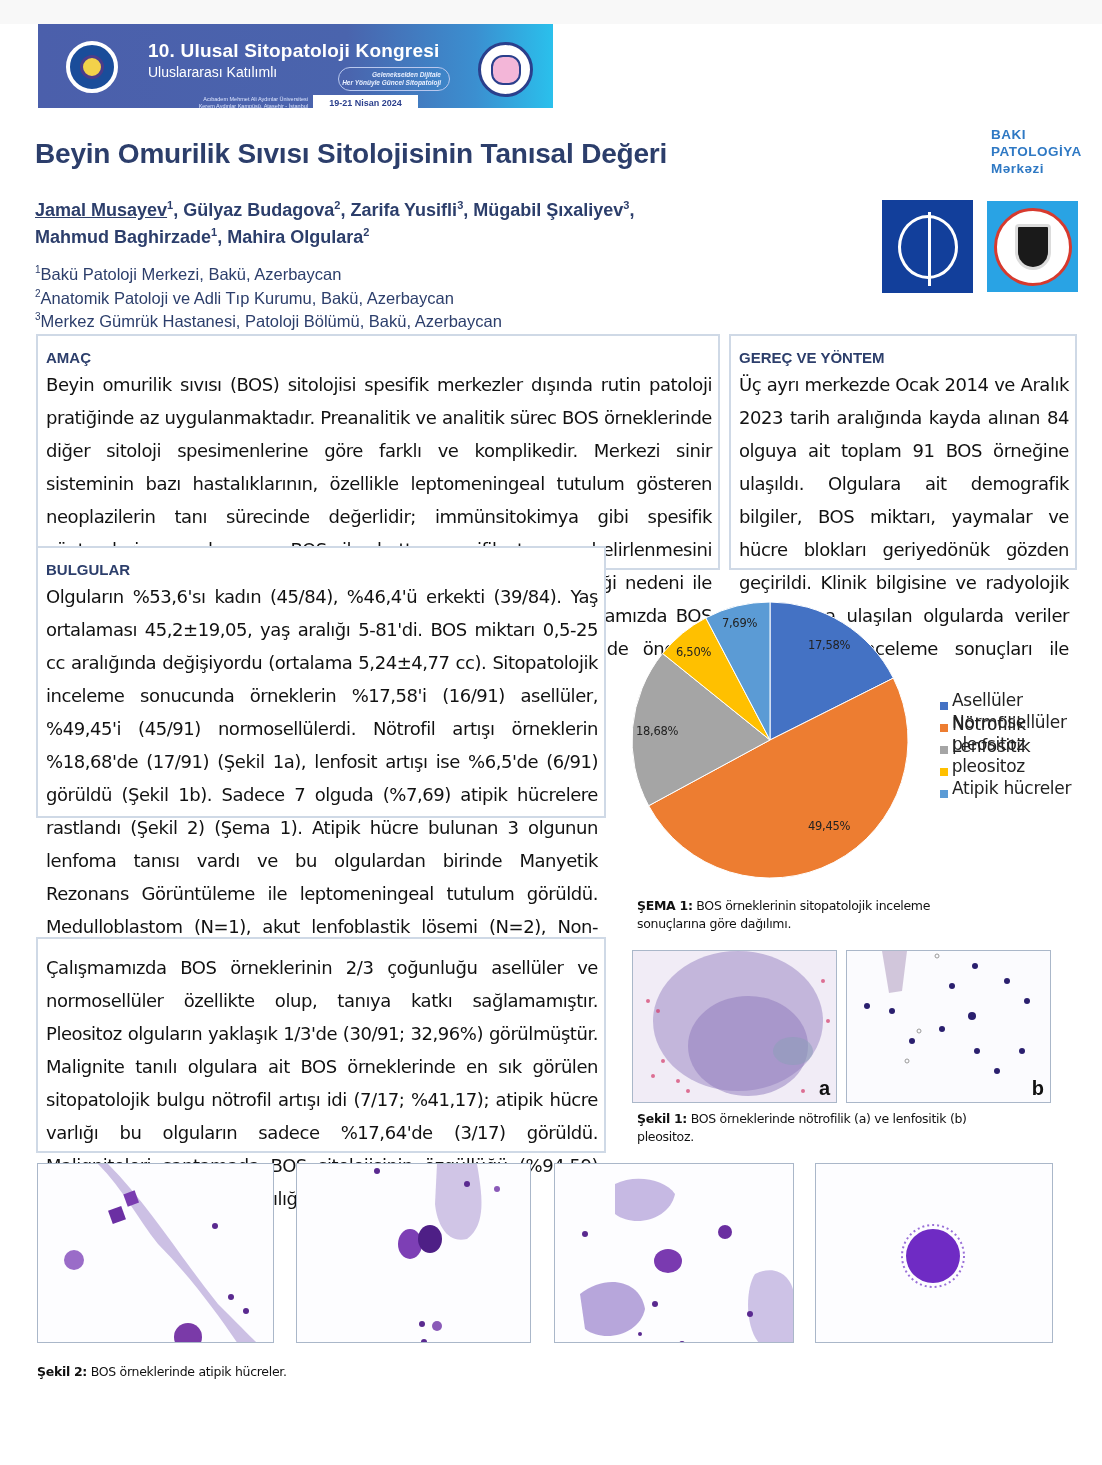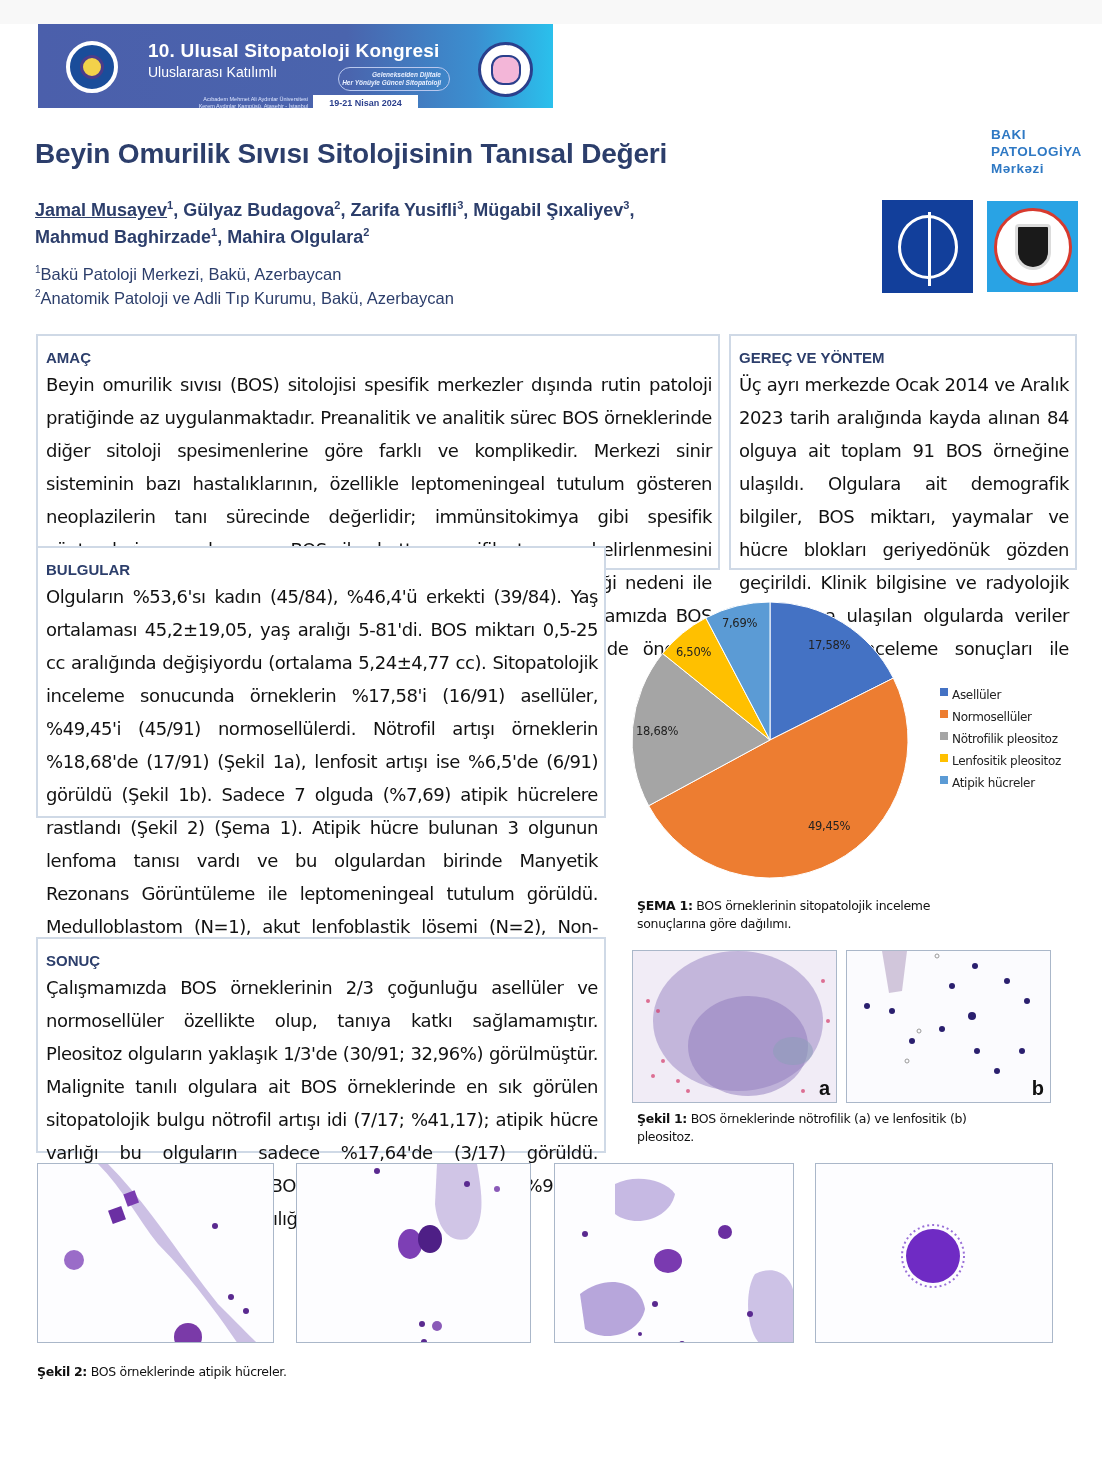--- a/index.html
+++ b/index.html
@@ -43,21 +43,21 @@
   .box h3 { font-size: 15px; font-weight: bold; color: #2c3e6b; line-height: 20px; font-family: "Liberation Sans", sans-serif; }
   .box p { font-size: 18px; line-height: 33px; text-align: justify; color: #111; font-family: "DejaVu Sans", sans-serif; letter-spacing: -0.45px; word-spacing: -0.5px; }
   #box-amac { left: 36px; top: 334px; width: 684px; height: 236px; }
   #box-gerec { left: 729px; top: 334px; width: 348px; height: 236px; }
   #box-bulgular { left: 36px; top: 546px; width: 570px; height: 272px; }
   #box-sonuc { left: 36px; top: 937px; width: 570px; height: 216px; }
 
   .pie-wrap { position: absolute; left: 630px; top: 600px; width: 280px; height: 280px; }
   .pie-label { position: absolute; font-size: 11.5px; color: #222; font-family: "DejaVu Sans", sans-serif; letter-spacing: -0.3px; }
   .legend { position: absolute; left: 940px; top: 688px; }
-  .legend .li { display: flex; align-items: flex-start; height: 22px; font-size: 12px; color: #222; font-family: "DejaVu Sans", sans-serif; letter-spacing: -0.3px; }
+  .legend .li { display: flex; align-items: flex-end; height: 22px; font-size: 17px; color: #222; font-family: "DejaVu Sans", sans-serif; letter-spacing: -0.3px; }
   .legend .sw { width: 8px; height: 8px; margin-right: 4px; }
   .caption { position: absolute; font-size: 12.5px; line-height: 18px; color: #111; font-family: "DejaVu Sans", sans-serif; letter-spacing: -0.3px; }
   .caption b { font-weight: bold; }
 
   .micro { position: absolute; border: 1px solid #aab7c9; background: #fbfbfd; overflow: hidden; }
   .micro .tag { position: absolute; right: 6px; bottom: 2px; font-size: 20px; font-weight: bold; color: #111; }
 </style>
 </head>
 <body>
 
@@ -90,20 +90,21 @@
   <span>Gülyaz Budagova</span><sup>2</sup>,
   <span>Zarifa Yusifli</span><sup>3</sup>,
   <span>Mügabil Şıxaliyev</span><sup>3</sup>,<br>
   <span>Mahmud Baghirzade</span><sup>1</sup>,
   <span>Mahira Olgulara</span><sup>2</sup>
 </div>
 
 <div class="affils">
   <div><sup>1</sup><span>Bakü Patoloji Merkezi, Bakü, Azerbaycan</span></div>
   <div><sup>2</sup><span>Anatomik Patoloji ve Adli Tıp Kurumu, Bakü, Azerbaycan</span></div>
+  <div><sup>3</sup><span>Merkez Gümrük Hastanesi, Patoloji Bölümü, Bakü, Azerbaycan</span></div>
 </div>
 
 <div class="bpm">
   <div class="txt">
     <div>BAKI</div>
     <div>PATOLOGİYA</div>
     <div>Mərkəzi</div>
   </div>
 </div>
 <div class="logo1">
@@ -121,21 +122,20 @@
 </div>
 <div class="box" id="box-gerec">
   <h3>GEREÇ VE YÖNTEM</h3>
   <p>Üç ayrı merkezde Ocak 2014 ve Aralık 2023 tarih aralığında kayda alınan 84 olguya ait toplam 91 BOS örneğine ulaşıldı. Olgulara ait demografik bilgiler, BOS miktarı, yaymalar ve hücre blokları geriyedönük gözden geçirildi. Klinik bilgisine ve radyolojik bulgularına ulaşılan olgularda veriler sitopatolojik inceleme sonuçları ile karşılaştırıldı.</p>
 </div>
 <div class="box" id="box-bulgular">
   <h3>BULGULAR</h3>
   <p>Olguların %53,6'sı kadın (45/84), %46,4'ü erkekti (39/84). Yaş ortalaması 45,2±19,05, yaş aralığı 5-81'di. BOS miktarı 0,5-25 cc aralığında değişiyordu (ortalama 5,24±4,77 cc). Sitopatolojik inceleme sonucunda örneklerin %17,58'i (16/91) asellüler, %49,45'i (45/91) normosellülerdi. Nötrofil artışı örneklerin %18,68'de (17/91) (Şekil 1a), lenfosit artışı ise %6,5'de (6/91) görüldü (Şekil 1b). Sadece 7 olguda (%7,69) atipik hücrelere rastlandı (Şekil 2) (Şema 1). Atipik hücre bulunan 3 olgunun lenfoma tanısı vardı ve bu olgulardan birinde Manyetik Rezonans Görüntüleme ile leptomeningeal tutulum görüldü. Medulloblastom (N=1), akut lenfoblastik lösemi (N=2), Non-Hodgkin lenfoma (N=1), Burkitt lenfoma (N=1), akut miyeloid lösemi (N=1) ve malign melanom (N=1) tanılı 7 olguya ait toplam 14 örneğin %50'de (7/14) nötrofil artışı görülürken diğer örnekler asellüler (%21,4; 3/14) ve normosellülerdi (%28,6; 4/14). Hücre blokları tanıya ek katkı sağlamadı.</p>
 </div>
 <div class="box" id="box-sonuc">
-  <h3>SONUÇ</h3>
   <p>Çalışmamızda BOS örneklerinin 2/3 çoğunluğu asellüler ve normosellüler özellikte olup, tanıya katkı sağlamamıştır. Pleositoz olguların yaklaşık 1/3'de (30/91; 32,96%) görülmüştür. Malignite tanılı olgulara ait BOS örneklerinde en sık görülen sitopatolojik bulgu nötrofil artışı idi (7/17; %41,17); atipik hücre varlığı bu olguların sadece %17,64'de (3/17) görüldü. Maligniteleri saptamada BOS sitolojisinin özgüllüğü (%94,59) yüksek bulunurken, duyarlılığı (%17,65) düşük bulundu.</p>
 </div>
 
 <div class="pie-wrap">
   <svg width="280" height="280" viewBox="0 0 280 280">
     <g id="pie-slices">
         <path d="M140,140 L140,2 A138,138 0 0 1 263.3407749732275,78.10449750584735 Z" fill="#4472c4" stroke="#ffffff" stroke-width="1"></path>
         <path d="M140,140 L263.3407749732275,78.10449750584735 A138,138 0 0 1 18.6663383553564,205.7430038247656 Z" fill="#ed7d31" stroke="#ffffff" stroke-width="1"></path>
         <path d="M140,140 L18.6663383553564,205.7430038247656 A138,138 0 0 1 32.54932439940873,53.40697306955657 Z" fill="#a5a5a5" stroke="#ffffff" stroke-width="1"></path>
         <path d="M140,140 L32.54932439940873,53.40697306955657 A138,138 0 0 1 75.82682358626316,17.828794599662686 Z" fill="#ffc000" stroke="#ffffff" stroke-width="1"></path>

